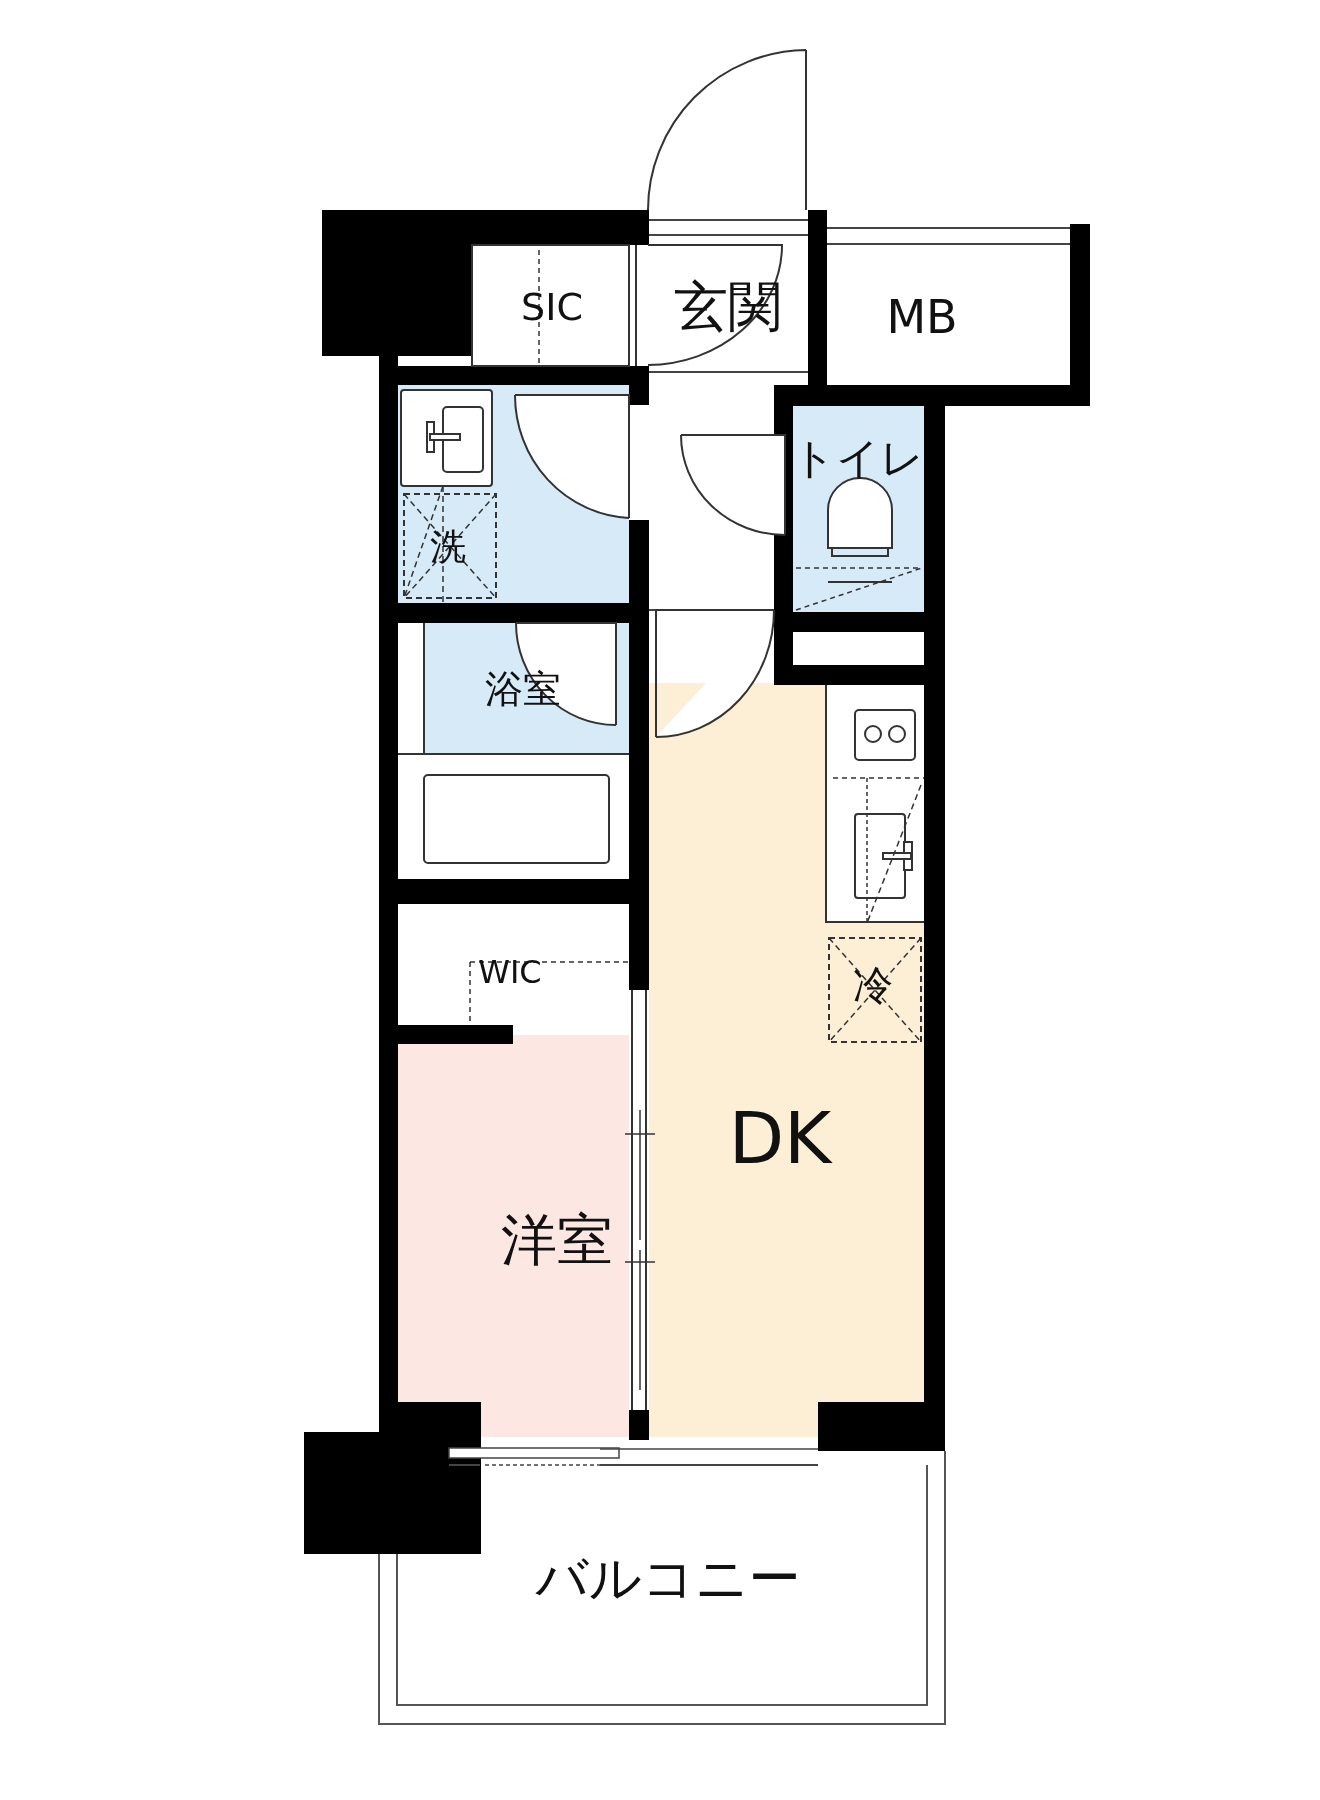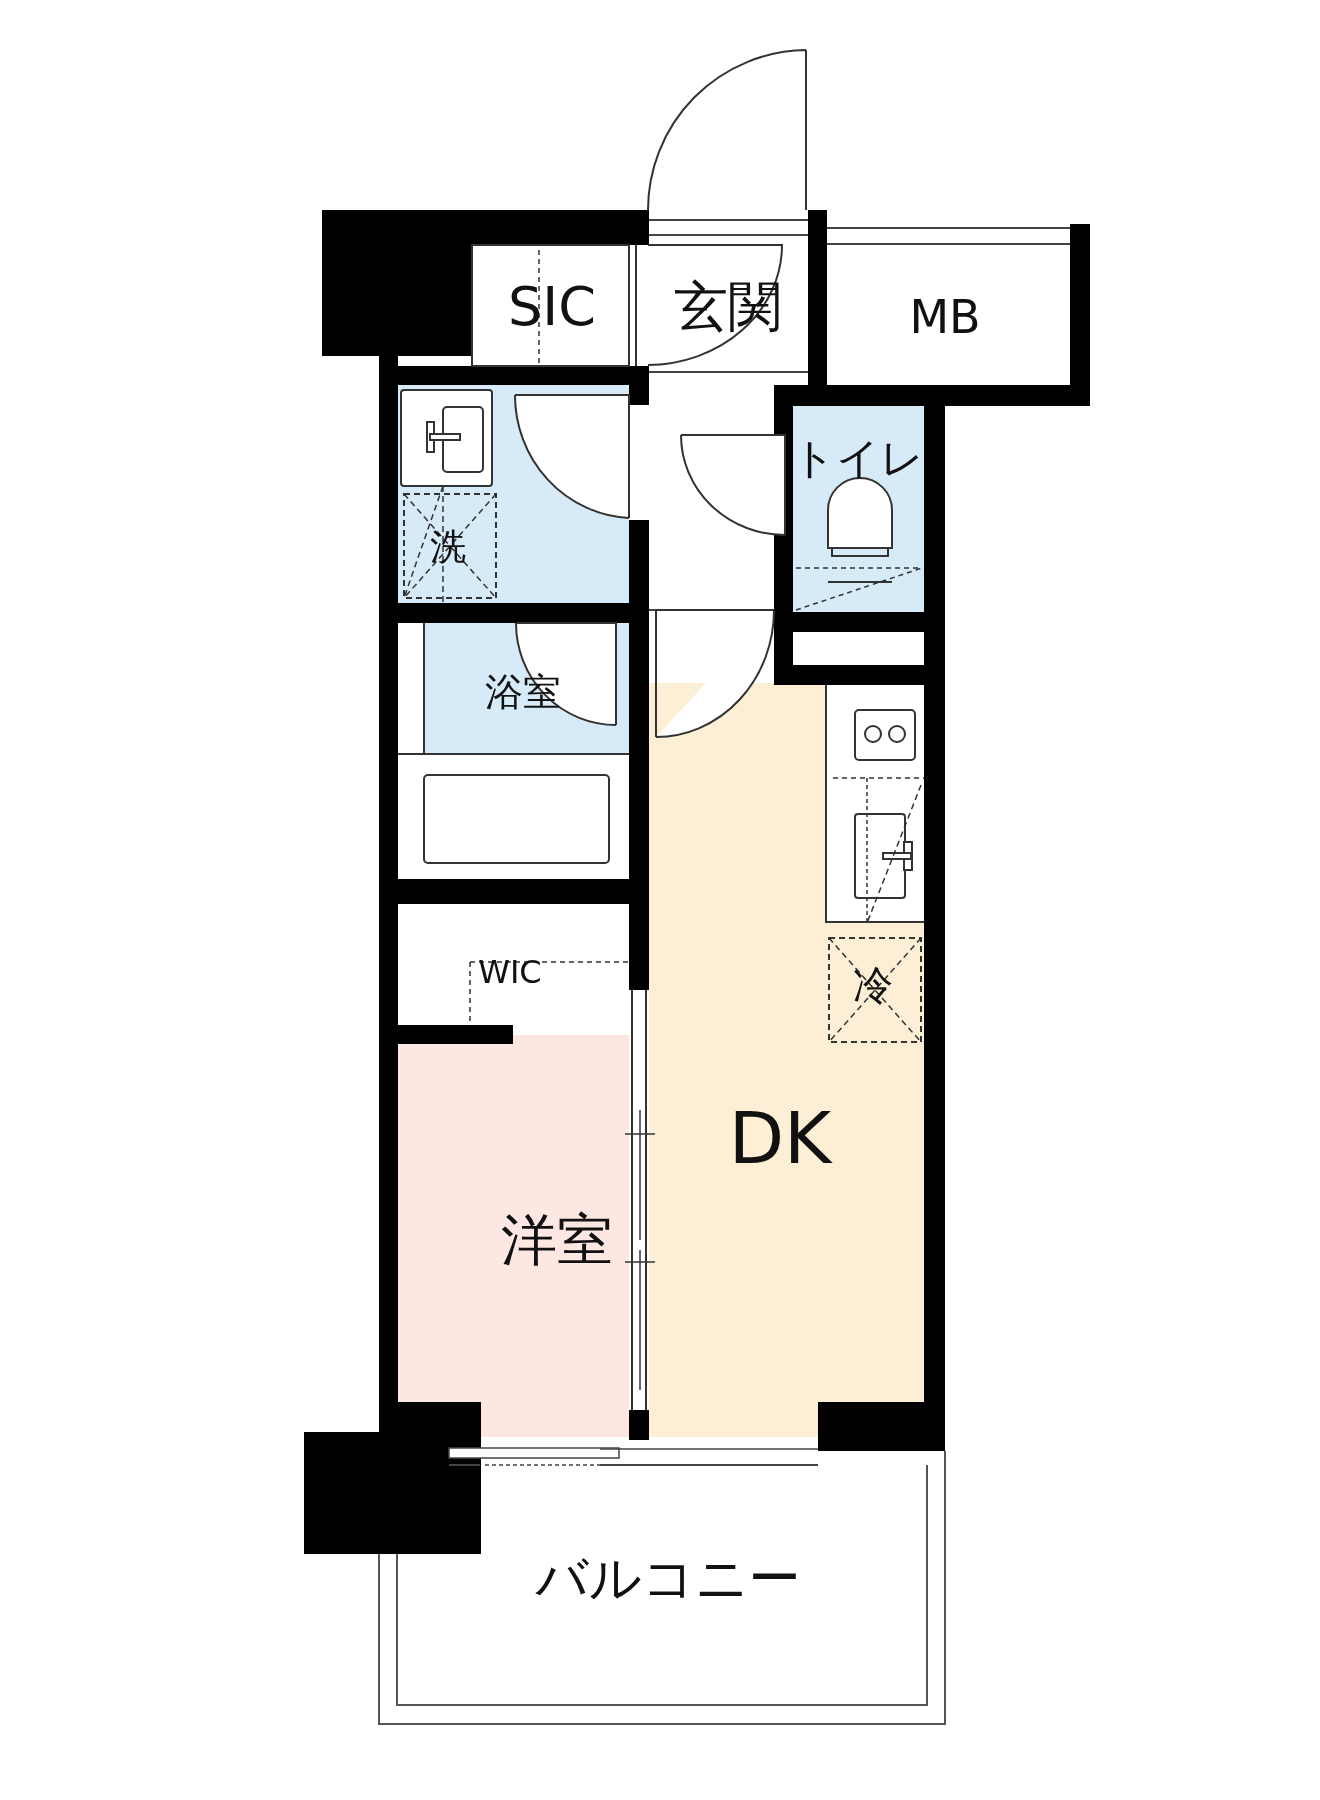--- a/index.html
+++ b/index.html
@@ -118,23 +118,23 @@
   <rect x="449" y="1448" width="170" height="10" fill="#fff" stroke="#444" stroke-width="1.5"></rect>
   <line x1="449" y1="1465" x2="480" y2="1465" stroke="#444" stroke-width="2"></line>
   <line x1="485" y1="1465" x2="600" y2="1465" stroke="#444" stroke-width="1.5" stroke-dasharray="4,3"></line>
   <line x1="600" y1="1465" x2="818" y2="1465" stroke="#444" stroke-width="2"></line>
   <line x1="600" y1="1449" x2="818" y2="1449" stroke="#444" stroke-width="1.5"></line>
 
   <path d="M379 1554 L379 1724 L945 1724 L945 1451" fill="none" stroke="#555" stroke-width="2"></path>
   <path d="M397 1554 L397 1705 L927 1705 L927 1465" fill="none" stroke="#555" stroke-width="2"></path>
 </svg>
 
-<div class="label" style="left:552px;top:307px;font-size:54px;">SIC</div>
+<div class="label" style="left:552px;top:307px;font-size:38px;">SIC</div>
 <div class="label" style="left:728px;top:307px;font-size:54px;">玄関</div>
-<div class="label" style="left:945px;top:317px;font-size:46px;">MB</div>
+<div class="label" style="left:922px;top:317px;font-size:46px;">MB</div>
 <div class="label" style="left:858px;top:458px;font-size:43px;">トイレ</div>
 <div class="label" style="left:448px;top:547px;font-size:36px;">洗</div>
-<div class="label" style="left:523px;top:692px;font-size:38px;">浴室</div>
+<div class="label" style="left:523px;top:692px;font-size:38px;font-family:Liberation Mono, monospace;">浴室</div>
 <div class="label" style="left:510px;top:972px;font-size:32px;">WIC</div>
 <div class="label" style="left:516px;top:1240px;font-size:56px;margin-left:41px;">洋室</div>
 <div class="label" style="left:780px;top:1138px;font-size:72px;">DK</div>
 <div class="label" style="left:873px;top:985px;font-size:40px;">冷</div>
 <div class="label" style="left:668px;top:1578px;font-size:52px;text-align:center;">バルコニー</div>
 
 </body></html>

